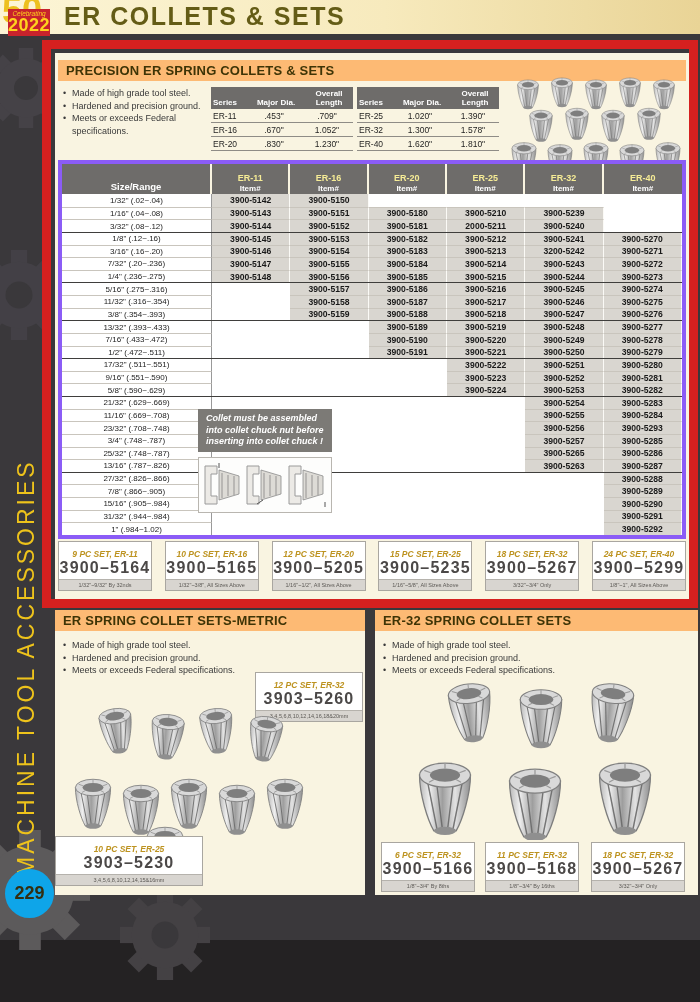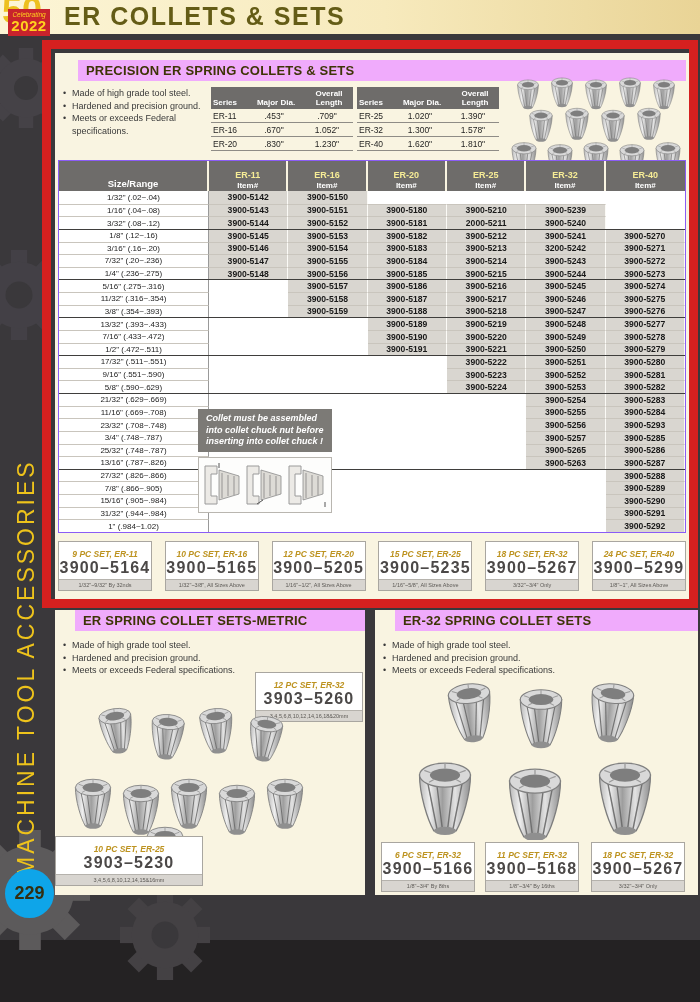--- a/index.html
+++ b/index.html
@@ -8,55 +8,55 @@
         font-family:"Liberation Sans",sans-serif;}
   
   .topbar{position:absolute;left:0;top:0;width:700px;height:34px;
           background:linear-gradient(90deg,#fcf5d6 0%,#f7eabd 55%,#e9d496 100%);z-index:4;}
   .page-title{position:absolute;left:64px;top:2px;font-size:25px;font-weight:bold;
           color:#645c16;letter-spacing:1.5px;}
   .fifty{position:absolute;left:2px;top:-10px;font-size:36px;font-weight:800;color:#edc020;z-index:5;}
   .badge{position:absolute;left:8px;top:9px;width:42px;height:27px;background:#c8232c;z-index:6;
          display:flex;flex-direction:column;align-items:center;justify-content:center;}
   .badge-l1{font-size:6.5px;color:#ffd21e;font-style:italic;line-height:1;}
-  .badge-l2{font-size:15px;font-weight:800;color:#ffd21e;line-height:.95;letter-spacing:.5px;}
+  .badge-l2{font-size:18px;font-weight:800;color:#ffd21e;line-height:.95;letter-spacing:.5px;}
   
   .v-label{position:absolute;left:13px;top:298px;height:578px;writing-mode:vertical-rl;
            transform:rotate(180deg);font-size:23px;color:#eec31b;letter-spacing:3px;
            white-space:nowrap;z-index:2;}
   .page-circle{position:absolute;left:5px;top:869px;width:49px;height:49px;border-radius:50%;
            background:#0ea5e9;display:flex;align-items:center;justify-content:center;
            font-size:18px;font-weight:bold;color:#332e10;z-index:3;}
   .gear{position:absolute;z-index:1;}
   .bottom-fade{position:absolute;left:0;top:940px;width:700px;height:62px;background:#242223;}
   
   .main-red{position:absolute;left:42px;top:40px;width:656px;height:568px;
             border:9px solid #d6201f;background:#3a383b;padding:4px 0 0 4px;z-index:2;}
   .cream{position:relative;width:634px;height:546px;background:#f9f4e1;}
-  .sec-bar{background:#f0abfc;color:#3e3406;font-weight:800;font-size:13px;
-           padding:3px 8px;letter-spacing:.2px;margin-left:20px;}
+  .sec-bar{background:#fdba74;color:#3e3406;font-weight:800;font-size:13px;
+           padding:3px 8px;letter-spacing:.2px;}
   .cream>.sec-bar{position:absolute;left:3px;top:7px;right:3px;}
   .bullets{position:absolute;list-style:none;font-size:9px;color:#3a3a3a;line-height:1.4;}
   .bullets li{padding-left:9px;position:relative;}
   .bullets li:before{content:"•";position:absolute;left:0;}
   .bullets-main{left:8px;top:34px;width:150px;}
   
   .spec{position:absolute;width:142px;}
   .spec1{left:156px;top:34px;} .spec2{left:302px;top:34px;}
   .spec-head{display:grid;grid-template-columns:36px 54px 52px;background:#6e6c6a;color:#fff;
              font-size:8px;font-weight:bold;align-items:end;padding:2px 2px;min-height:21px;}
   .spec-h1,.spec-h2{text-align:center;}
   .spec-row{display:grid;grid-template-columns:36px 54px 52px;border-bottom:1px solid #8f8c86;
             font-size:8.5px;color:#1f1f1f;height:14px;align-items:center;}
   .spec-c0{padding-left:2px;} .spec-c1,.spec-c2{text-align:center;}
   
   .photo{position:absolute;}
   .photo-top{left:452px;top:24px;width:178px;height:112px;}
   
-  .item-table{position:absolute;left:3px;top:107px;width:628px;border:1px solid #8b5cf6;background:#fff;}
+  .item-table{position:absolute;left:3px;top:107px;width:628px;border:4px solid #8b5cf6;background:#fff;}
   .t-head{display:grid;grid-template-columns:150px repeat(6,1fr);height:30px;}
   .h-size{background:#6e6c6a;color:#fff;font-weight:bold;font-size:9.5px;display:flex;
           align-items:flex-end;justify-content:center;padding-bottom:2px;border-right:2px solid #f9f4e1;}
   .h-col{background:#6e6c6a;display:flex;flex-direction:column;align-items:center;
          justify-content:flex-end;padding-bottom:1px;border-right:2px solid #f9f4e1;}
   .h-col:last-child{border-right:none;}
   .h-ser{color:#f6ec96;font-weight:bold;font-size:9px;line-height:1.15;}
   .h-lbl{color:#fff;font-weight:bold;font-size:8px;line-height:1.15;}
   .t-row{display:grid;grid-template-columns:150px repeat(6,1fr);height:12.63px;}
   .t-row.g{border-top:1.4px solid #3f3e3c;}

